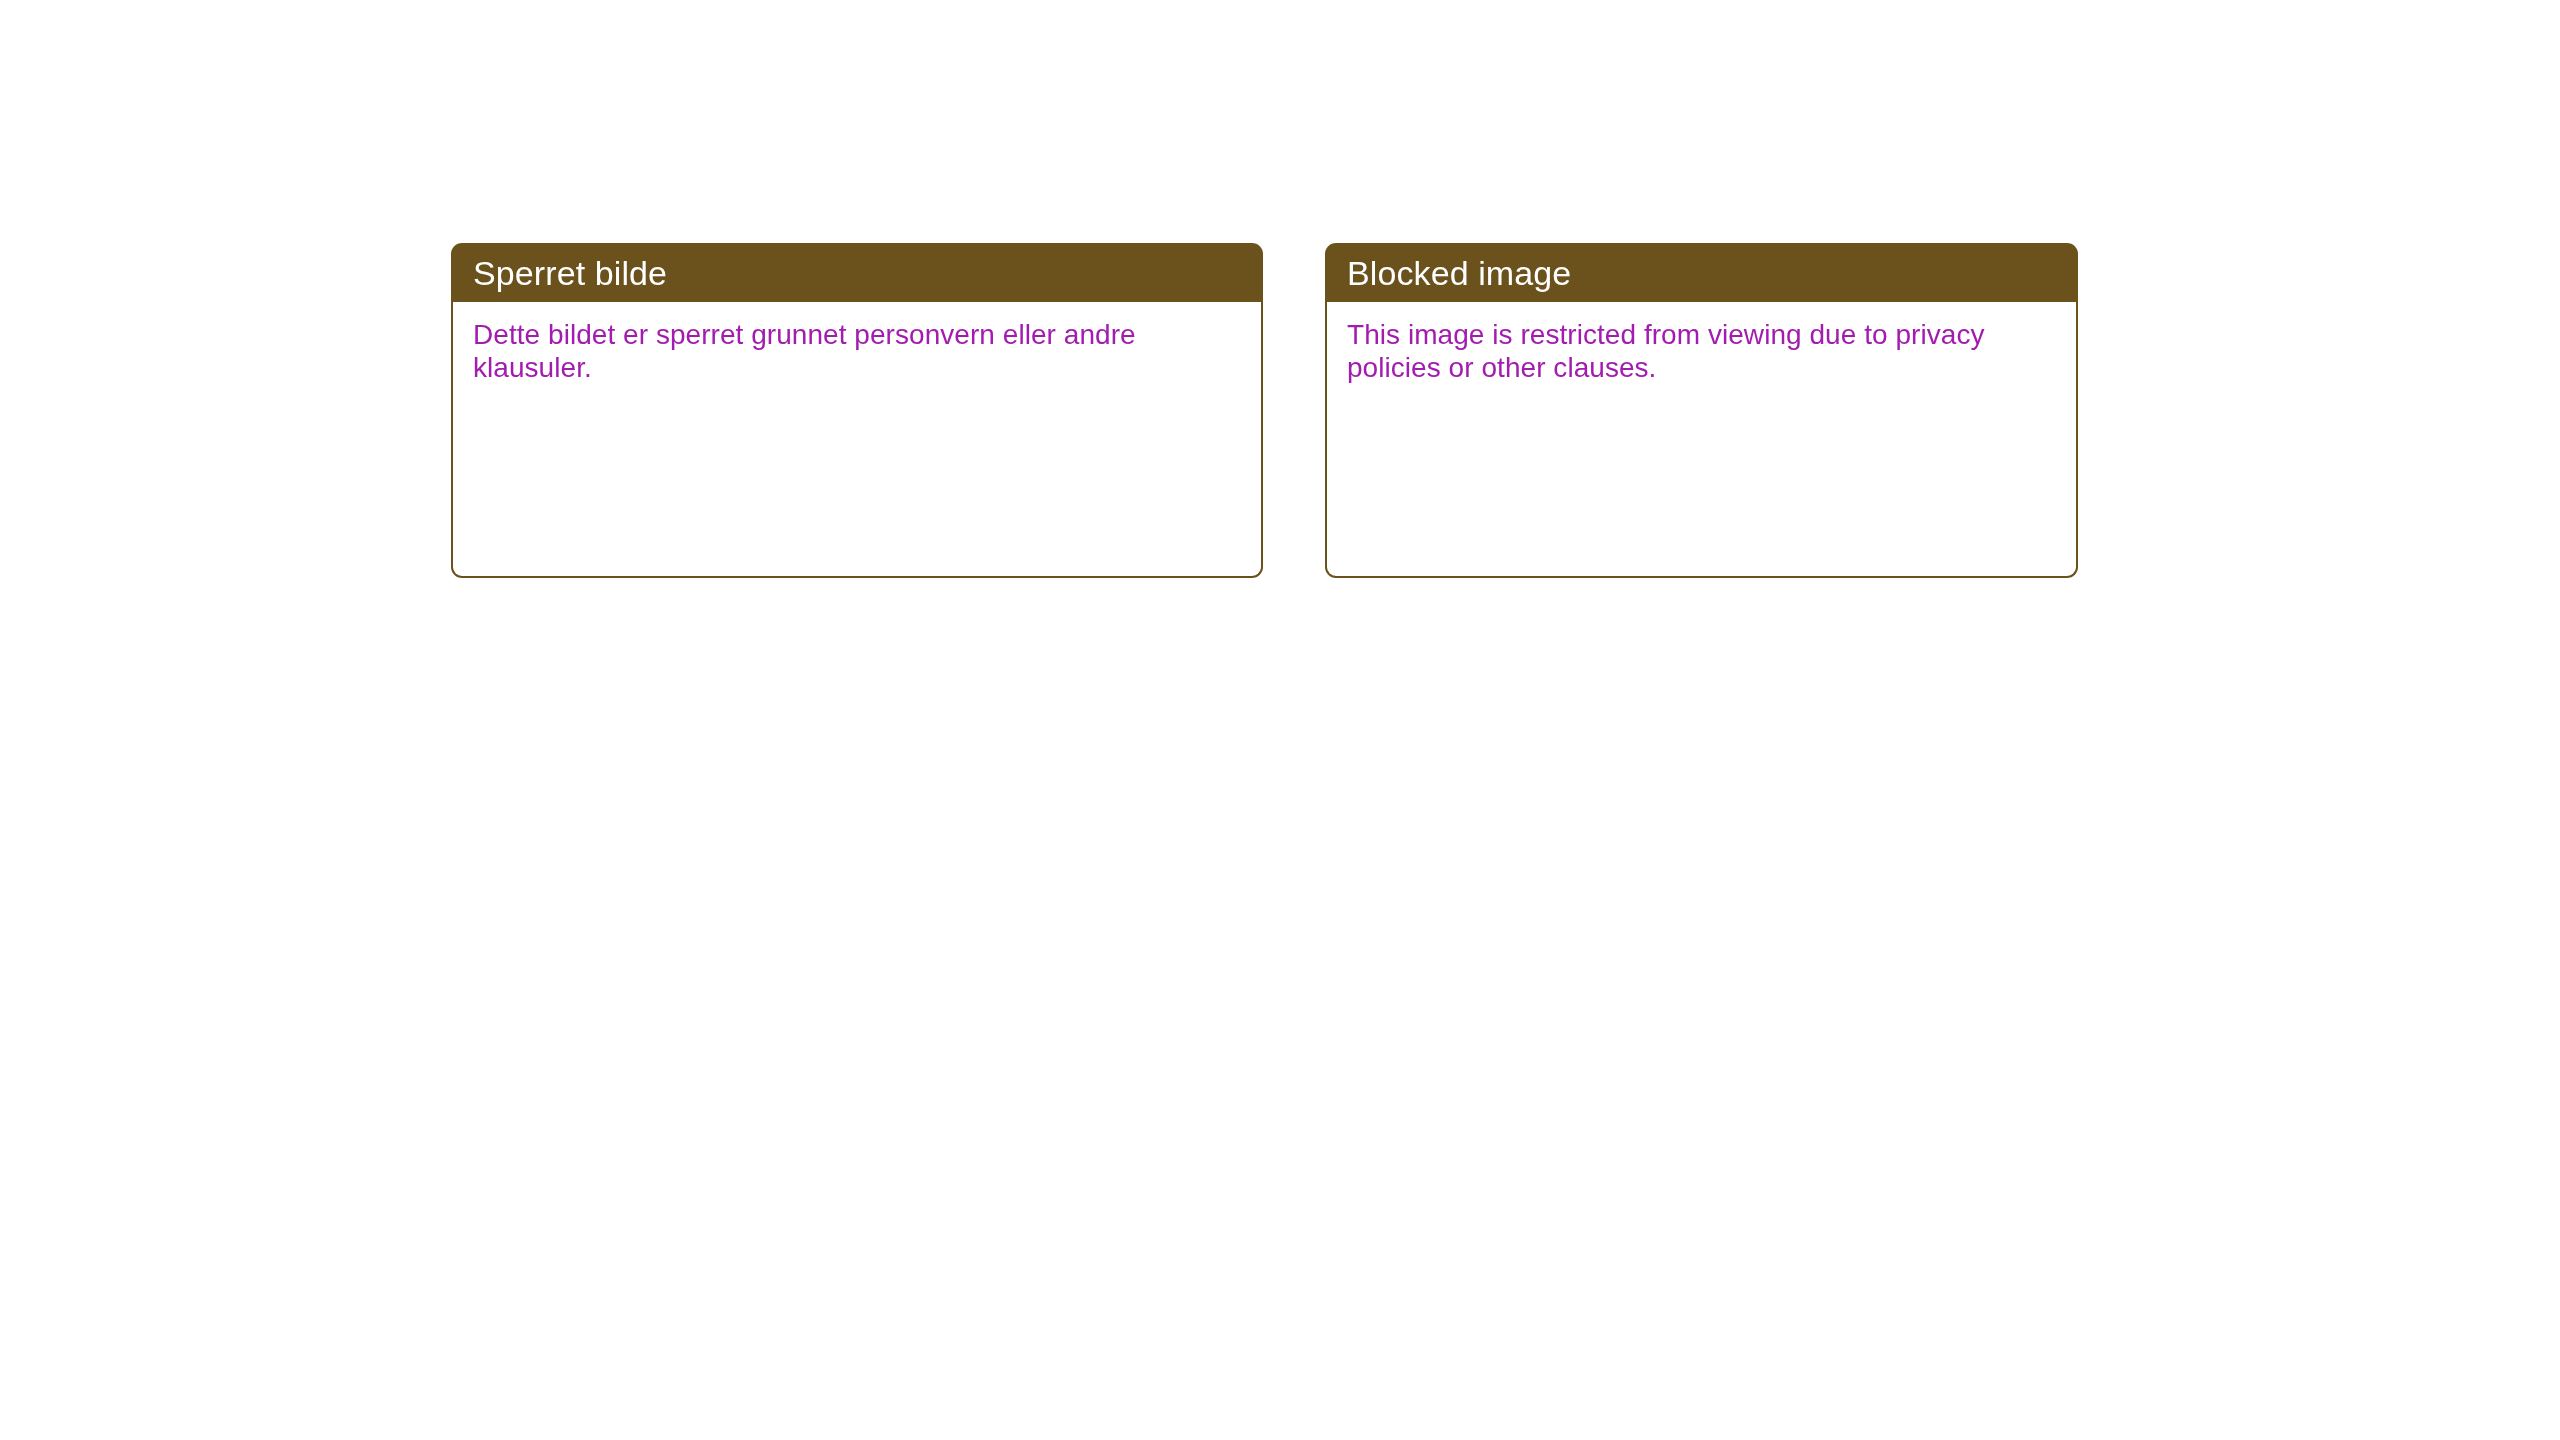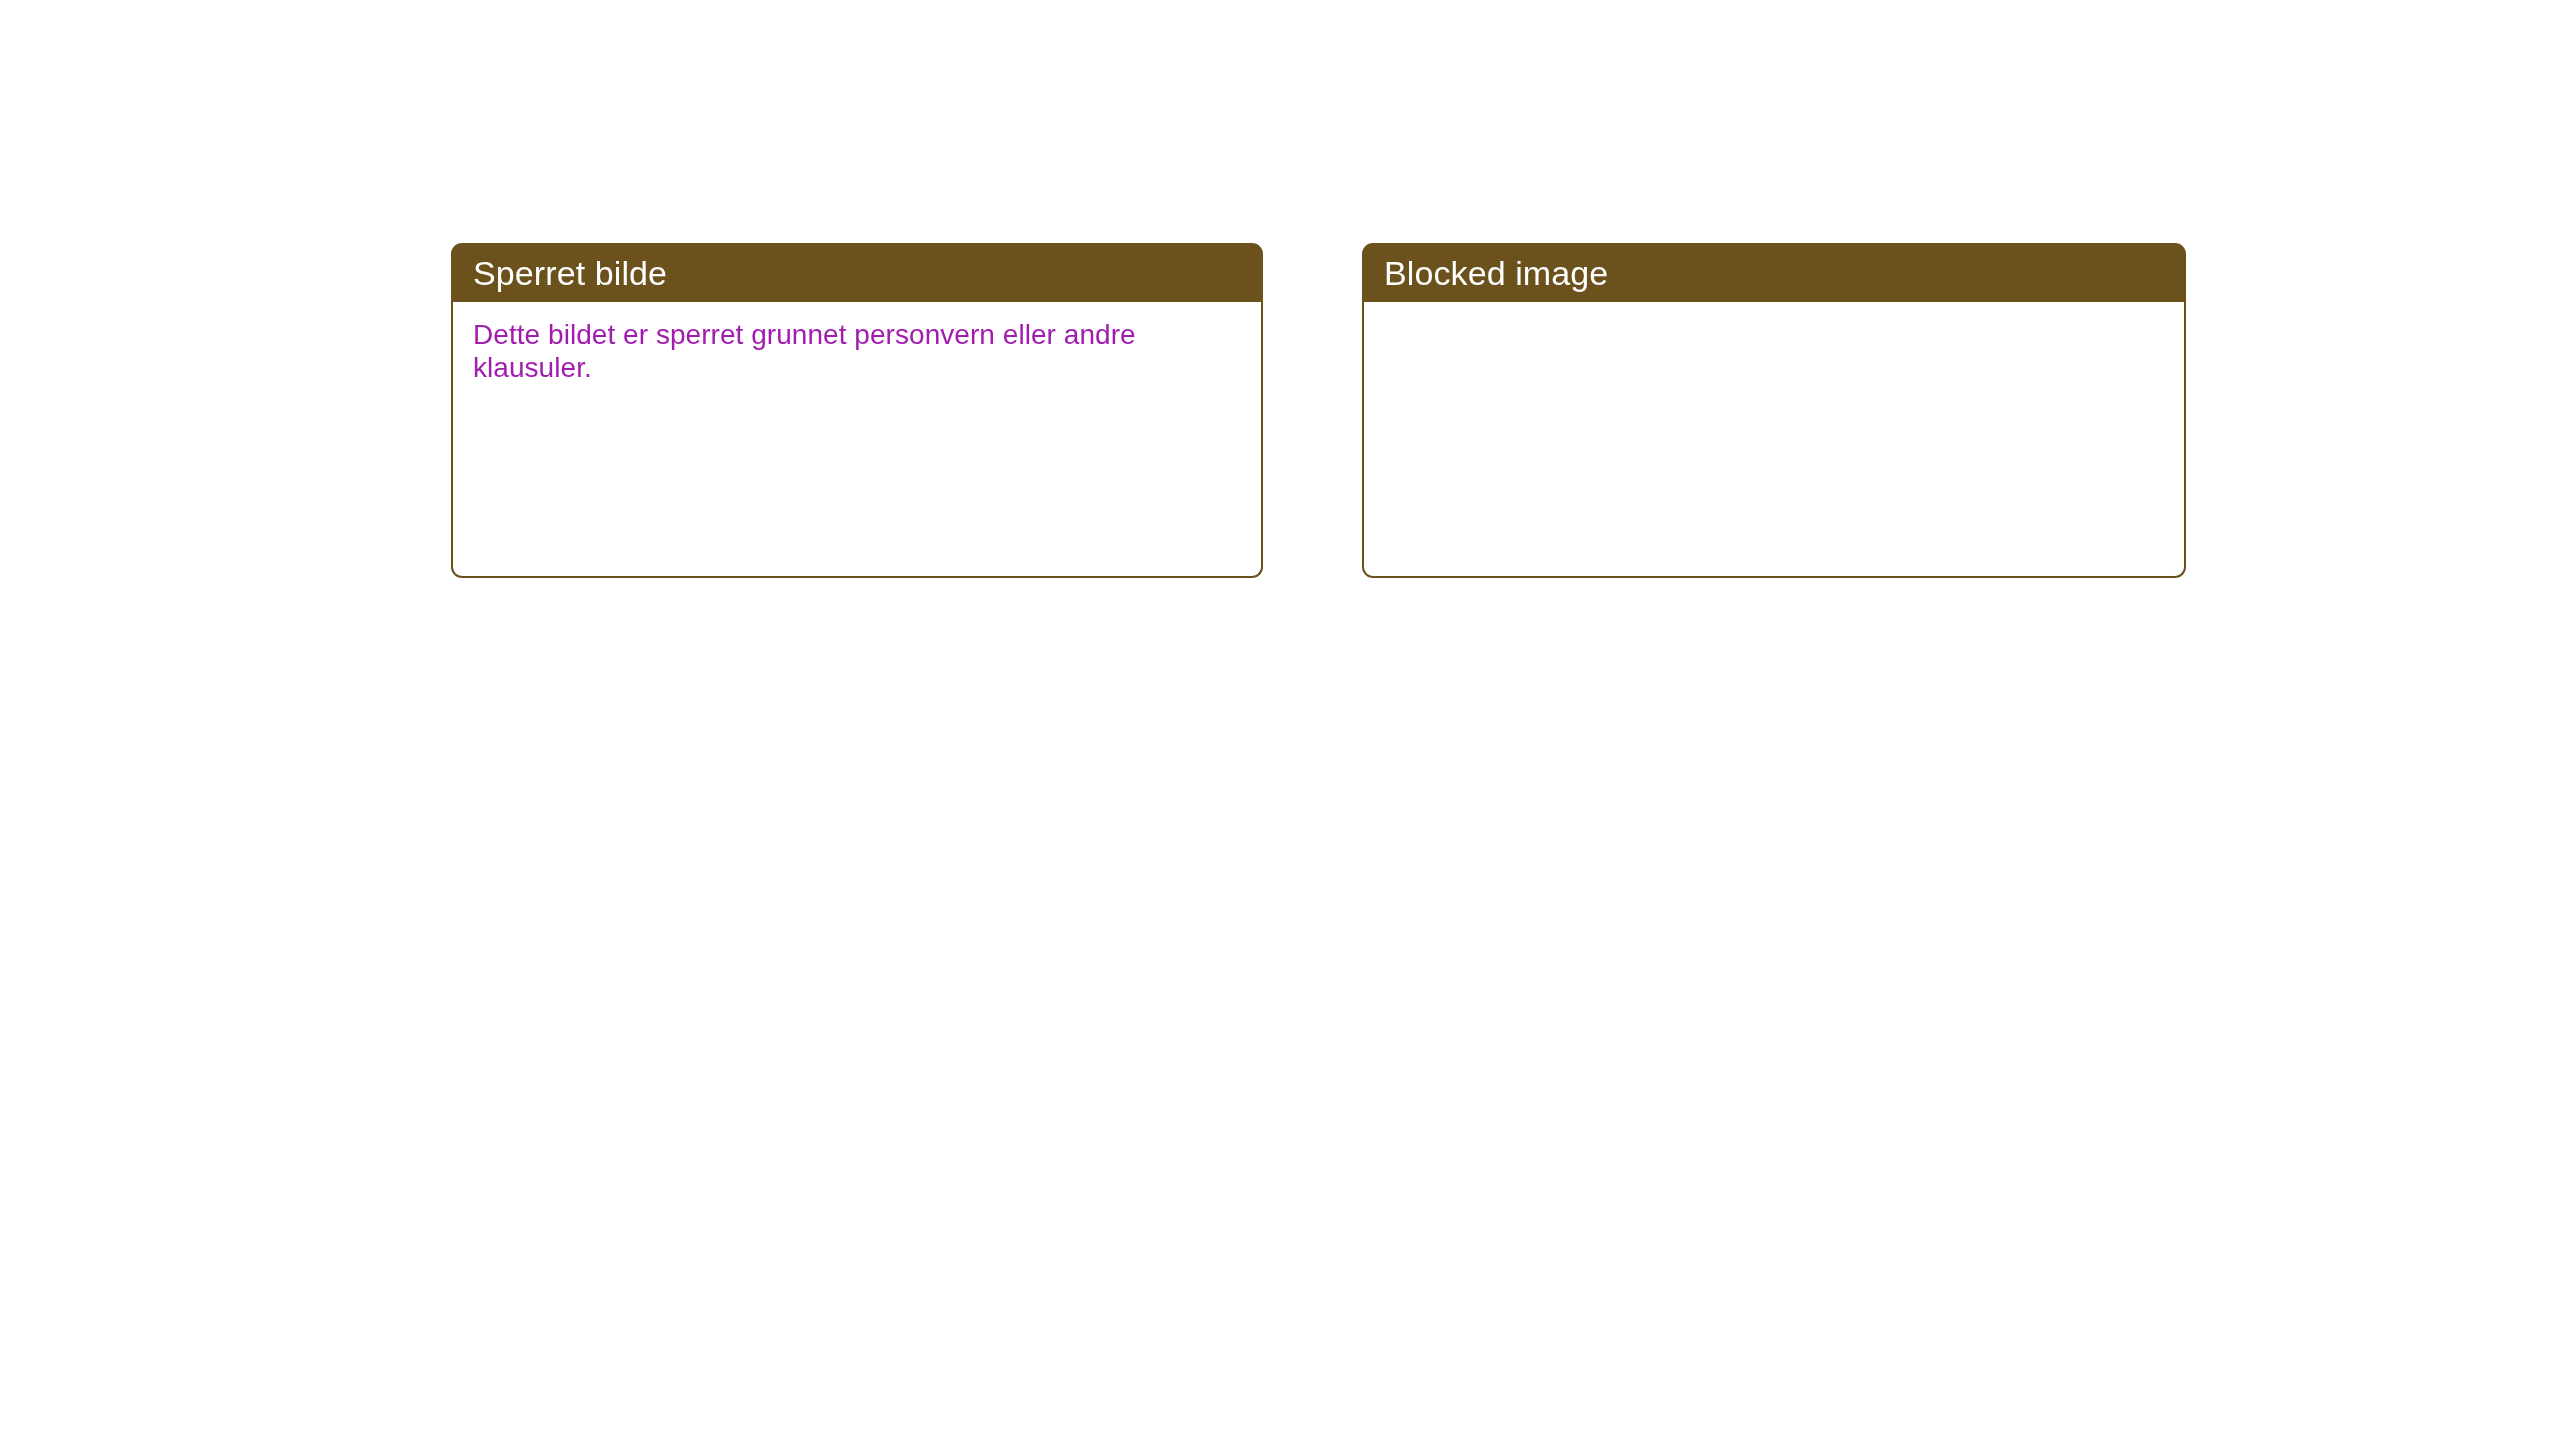--- a/index.html
+++ b/index.html
@@ -77,23 +77,23 @@
   #panel-blocked-no {
     left: 451px;
     top: 243px;
     width: 812px;
   }
   #panel-blocked-no .panel-body {
     height: 276px;
   }
 
   #panel-blocked-en {
-    left: 1362px;
+    left: 1325px;
     top: 243px;
-    width: 824px;
+    width: 753px;
   }
   #panel-blocked-en .panel-body {
     height: 276px;
   }
 </style>
 </head>
 <body>
 
 <div id="canvas">
 
@@ -110,18 +110,19 @@
 
   </div>
 
   <div class="notice-panel" id="panel-blocked-en">
 
     <div class="panel-header">
       <span class="panel-title">Blocked image</span>
     </div>
 
     <div class="panel-body">
+      <p class="panel-paragraph">This image is restricted from viewing due to privacy policies or other clauses.</p>
       <div class="paragraph-gap"></div>
     </div>
 
   </div>
 
 </div>
 
 </body></html>

